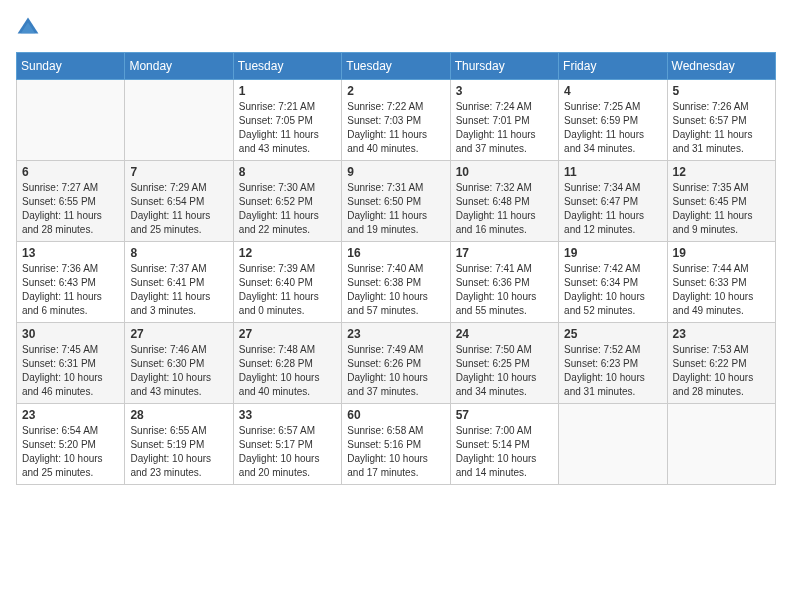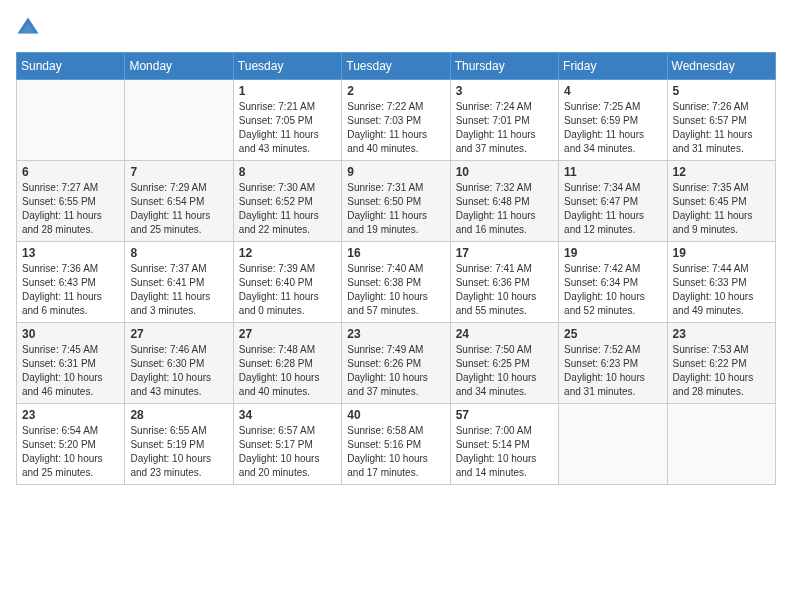--- a/index.html
+++ b/index.html
@@ -237,25 +237,25 @@
       <tr>
         <td>
           <span class="day-number">23</span>
           <div class="day-info">Sunrise: 6:54 AM<br>Sunset: 5:20 PM<br>Daylight: 10 hours<br>and 25 minutes.</div>
         </td>
         <td>
           <span class="day-number">28</span>
           <div class="day-info">Sunrise: 6:55 AM<br>Sunset: 5:19 PM<br>Daylight: 10 hours<br>and 23 minutes.</div>
         </td>
         <td>
-          <span class="day-number">34</span>
+          <span class="day-number">33</span>
           <div class="day-info">Sunrise: 6:57 AM<br>Sunset: 5:17 PM<br>Daylight: 10 hours<br>and 20 minutes.</div>
         </td>
         <td>
-          <span class="day-number">40</span>
+          <span class="day-number">60</span>
           <div class="day-info">Sunrise: 6:58 AM<br>Sunset: 5:16 PM<br>Daylight: 10 hours<br>and 17 minutes.</div>
         </td>
         <td>
           <span class="day-number">57</span>
           <div class="day-info">Sunrise: 7:00 AM<br>Sunset: 5:14 PM<br>Daylight: 10 hours<br>and 14 minutes.</div>
         </td>
         <td class="empty-cell"></td>
         <td class="empty-cell"></td>
       </tr>
     </tbody>

